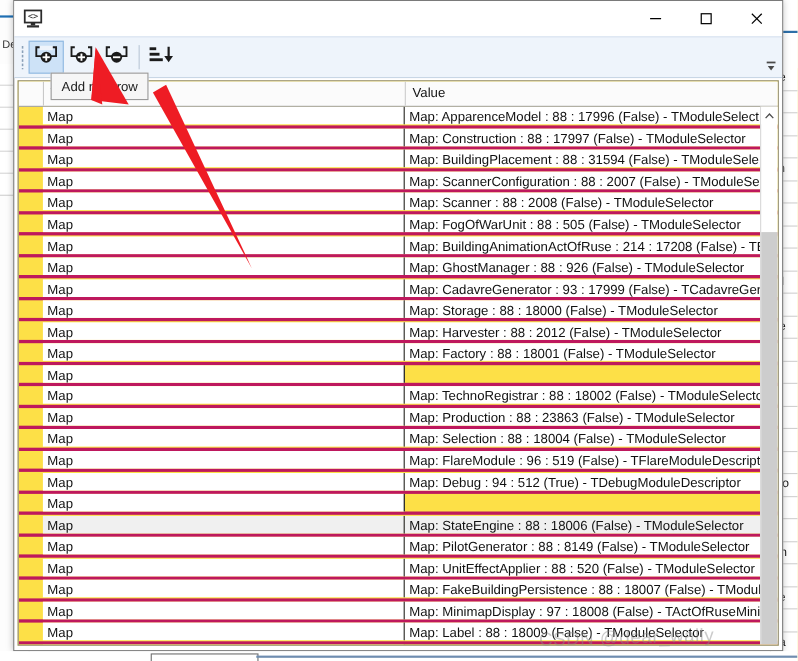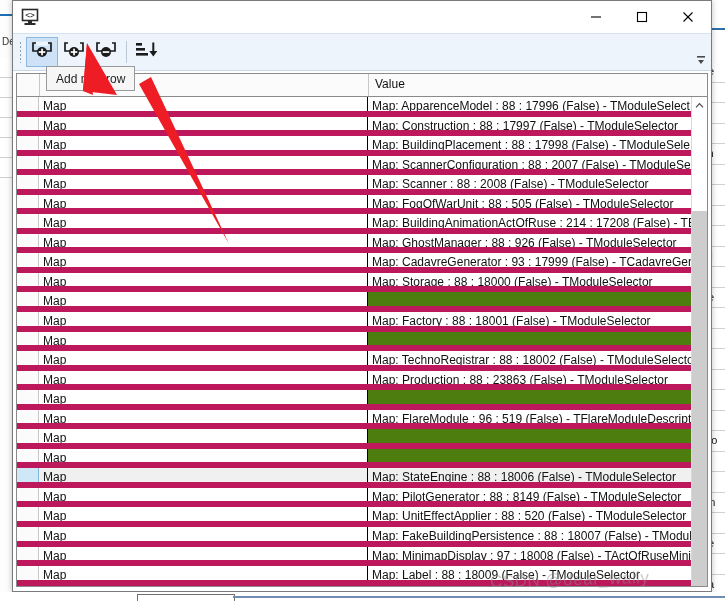--- a/index.html
+++ b/index.html
@@ -71,36 +71,36 @@
   .tb-btn.active{background:#cde2f7;border:1px solid #8fb8e0;}
   .tb-sep{width:1px;height:22px;background:#b9c7d6;margin:0 4px;}
   #toolbar-overflow{
     position:absolute;right:4px;bottom:3px;width:12px;height:14px;
     display:flex;align-items:flex-end;justify-content:center;
   }
 
   
   #grid-wrap{
     position:absolute;left:3px;top:72px;right:3px;bottom:4px;
-    border:1px solid #8a8a8a;background:#4d7c0f;overflow:hidden;box-sizing:border-box;
+    border:1px solid #8a8a8a;background:#fde047;overflow:hidden;box-sizing:border-box;
   }
   #grid-header{
     display:flex;height:23px;background:#fbfbfb;border-bottom:1px solid #8a8a8a;
     box-sizing:border-box;
   }
   .hdr-rowsel{width:22px;border-right:1px solid #c8c8c8;background:#fbfbfb;flex:0 0 auto;}
   .hdr-cell{
     font-size:12px;color:#111;padding:3px 0 0 6px;box-sizing:border-box;
     border-right:1px solid #c8c8c8;background:#fbfbfb;overflow:hidden;white-space:nowrap;
   }
   .hdr-type{width:329px;flex:0 0 auto;}
   .hdr-value{flex:1 1 auto;border-right:none;}
 
   #grid-body{position:absolute;left:0;top:23px;right:0;bottom:0;overflow:hidden;}
-  .row{display:flex;height:19.55px;box-sizing:border-box;border-bottom:6px solid #be185d;}
+  .row{display:flex;height:19.55px;box-sizing:border-box;border-bottom:3px solid #be185d;align-items:center;}
   .row .sel{
     width:22px;flex:0 0 auto;background:#fbfbfb;border-right:1px solid #c8c8c8;
     box-sizing:border-box;
   }
   .row.selected .sel{background:#cfe8f7;border-right:1px solid #7fb8dc;}
   .row.selected .cell{background:#f0f0f0;}
   .cell{
     font-size:12px;color:#111;padding:2px 0 0 4px;box-sizing:border-box;
     overflow:hidden;white-space:nowrap;background:#fff;
   }
@@ -298,21 +298,21 @@
           <div class="cell c-value">Map: ApparenceModel : 88 : 17996 (False) - TModuleSelect</div>
         </div>
         <div class="row">
           <div class="sel"></div>
           <div class="cell c-type">Map</div>
           <div class="cell c-value">Map: Construction : 88 : 17997 (False) - TModuleSelector</div>
         </div>
         <div class="row">
           <div class="sel"></div>
           <div class="cell c-type">Map</div>
-          <div class="cell c-value">Map: BuildingPlacement : 88 : 17998 (False) - TModuleSele</div>
+          <div class="cell c-value">Map: BuildingPlacement : 88 : 31594 (False) - TModuleSele</div>
         </div>
         <div class="row">
           <div class="sel"></div>
           <div class="cell c-type">Map</div>
           <div class="cell c-value">Map: ScannerConfiguration : 88 : 2007 (False) - TModuleSel</div>
         </div>
         <div class="row">
           <div class="sel"></div>
           <div class="cell c-type">Map</div>
           <div class="cell c-value">Map: Scanner : 88 : 2008 (False) - TModuleSelector</div>
@@ -338,20 +338,21 @@
           <div class="cell c-value">Map: CadavreGenerator : 93 : 17999 (False) - TCadavreGene</div>
         </div>
         <div class="row">
           <div class="sel"></div>
           <div class="cell c-type">Map</div>
           <div class="cell c-value">Map: Storage : 88 : 18000 (False) - TModuleSelector</div>
         </div>
         <div class="row">
           <div class="sel"></div>
           <div class="cell c-type">Map</div>
+          <div class="cell c-value">Map: Harvester : 88 : 2012 (False) - TModuleSelector</div>
         </div>
         <div class="row">
           <div class="sel"></div>
           <div class="cell c-type">Map</div>
           <div class="cell c-value">Map: Factory : 88 : 18001 (False) - TModuleSelector</div>
         </div>
         <div class="row">
           <div class="sel"></div>
           <div class="cell c-type">Map</div>
         </div>
@@ -361,29 +362,31 @@
           <div class="cell c-value">Map: TechnoRegistrar : 88 : 18002 (False) - TModuleSelecto</div>
         </div>
         <div class="row">
           <div class="sel"></div>
           <div class="cell c-type">Map</div>
           <div class="cell c-value">Map: Production : 88 : 23863 (False) - TModuleSelector</div>
         </div>
         <div class="row">
           <div class="sel"></div>
           <div class="cell c-type">Map</div>
+          <div class="cell c-value">Map: Selection : 88 : 18004 (False) - TModuleSelector</div>
         </div>
         <div class="row">
           <div class="sel"></div>
           <div class="cell c-type">Map</div>
           <div class="cell c-value">Map: FlareModule : 96 : 519 (False) - TFlareModuleDescript</div>
         </div>
         <div class="row">
           <div class="sel"></div>
           <div class="cell c-type">Map</div>
+          <div class="cell c-value">Map: Debug : 94 : 512 (True) - TDebugModuleDescriptor</div>
         </div>
         <div class="row">
           <div class="sel"></div>
           <div class="cell c-type">Map</div>
         </div>
         <div class="row selected">
           <div class="sel"></div>
           <div class="cell c-type">Map</div>
           <div class="cell c-value">Map: StateEngine : 88 : 18006 (False) - TModuleSelector</div>
         </div>

